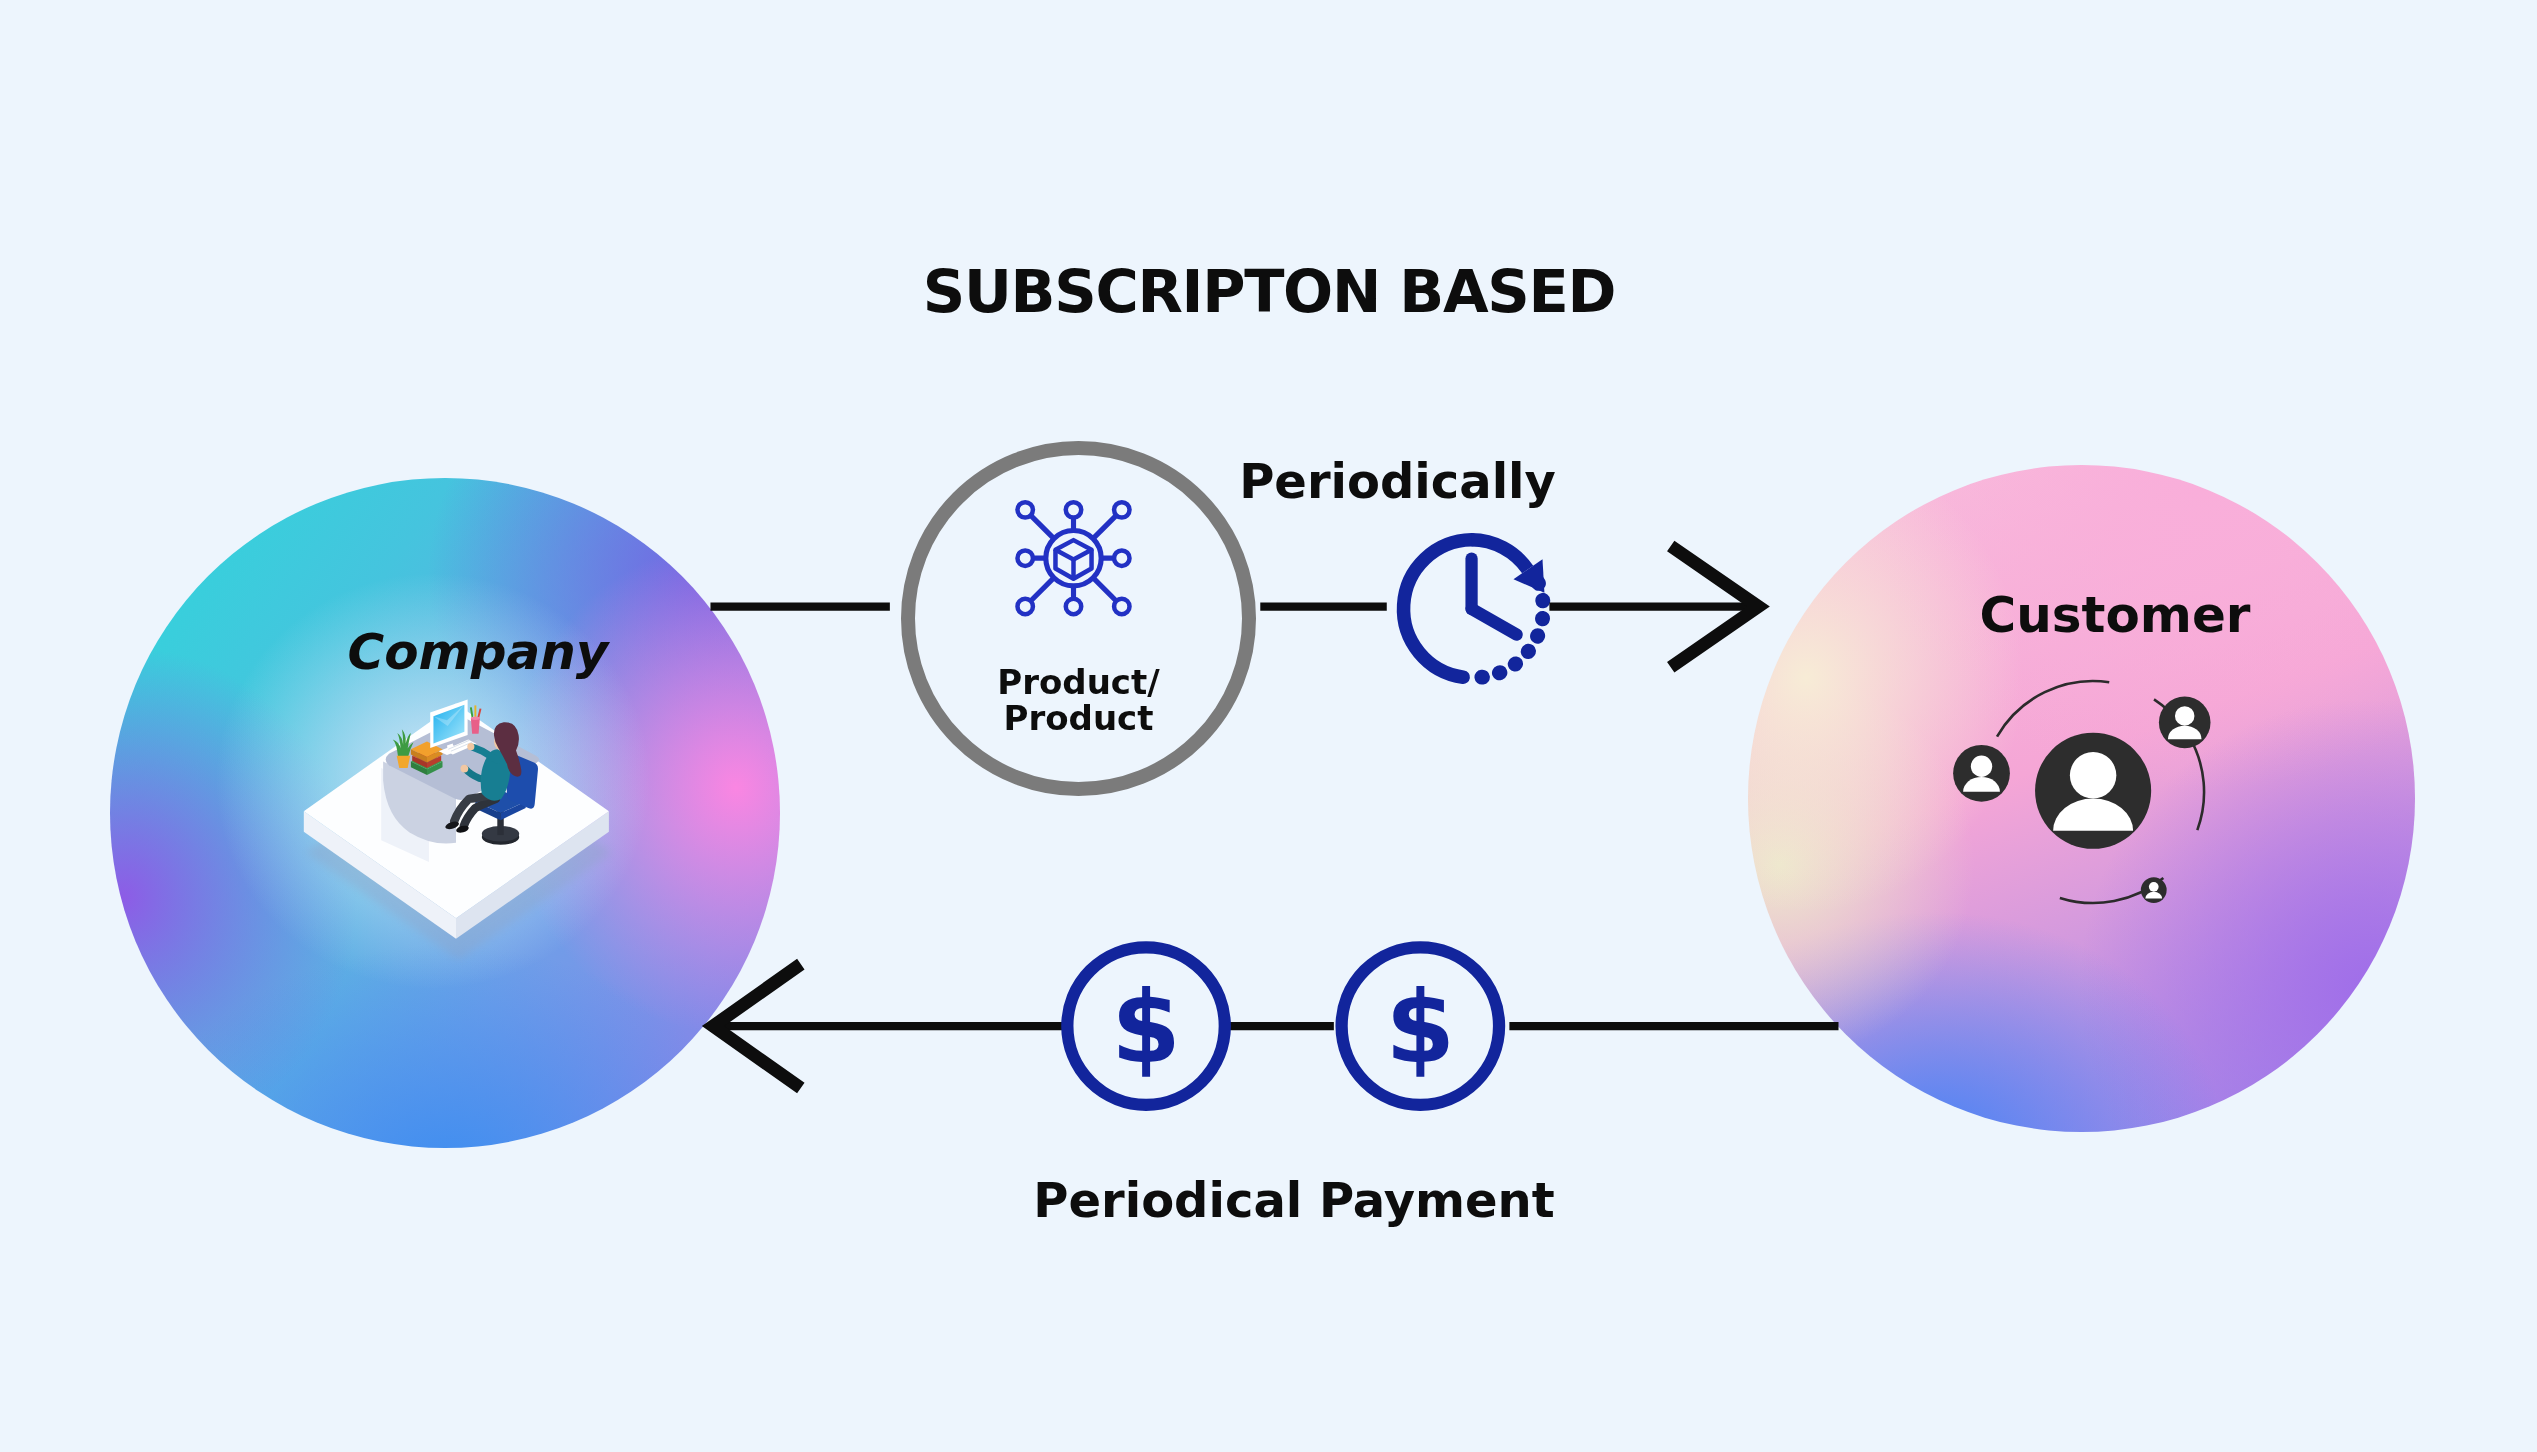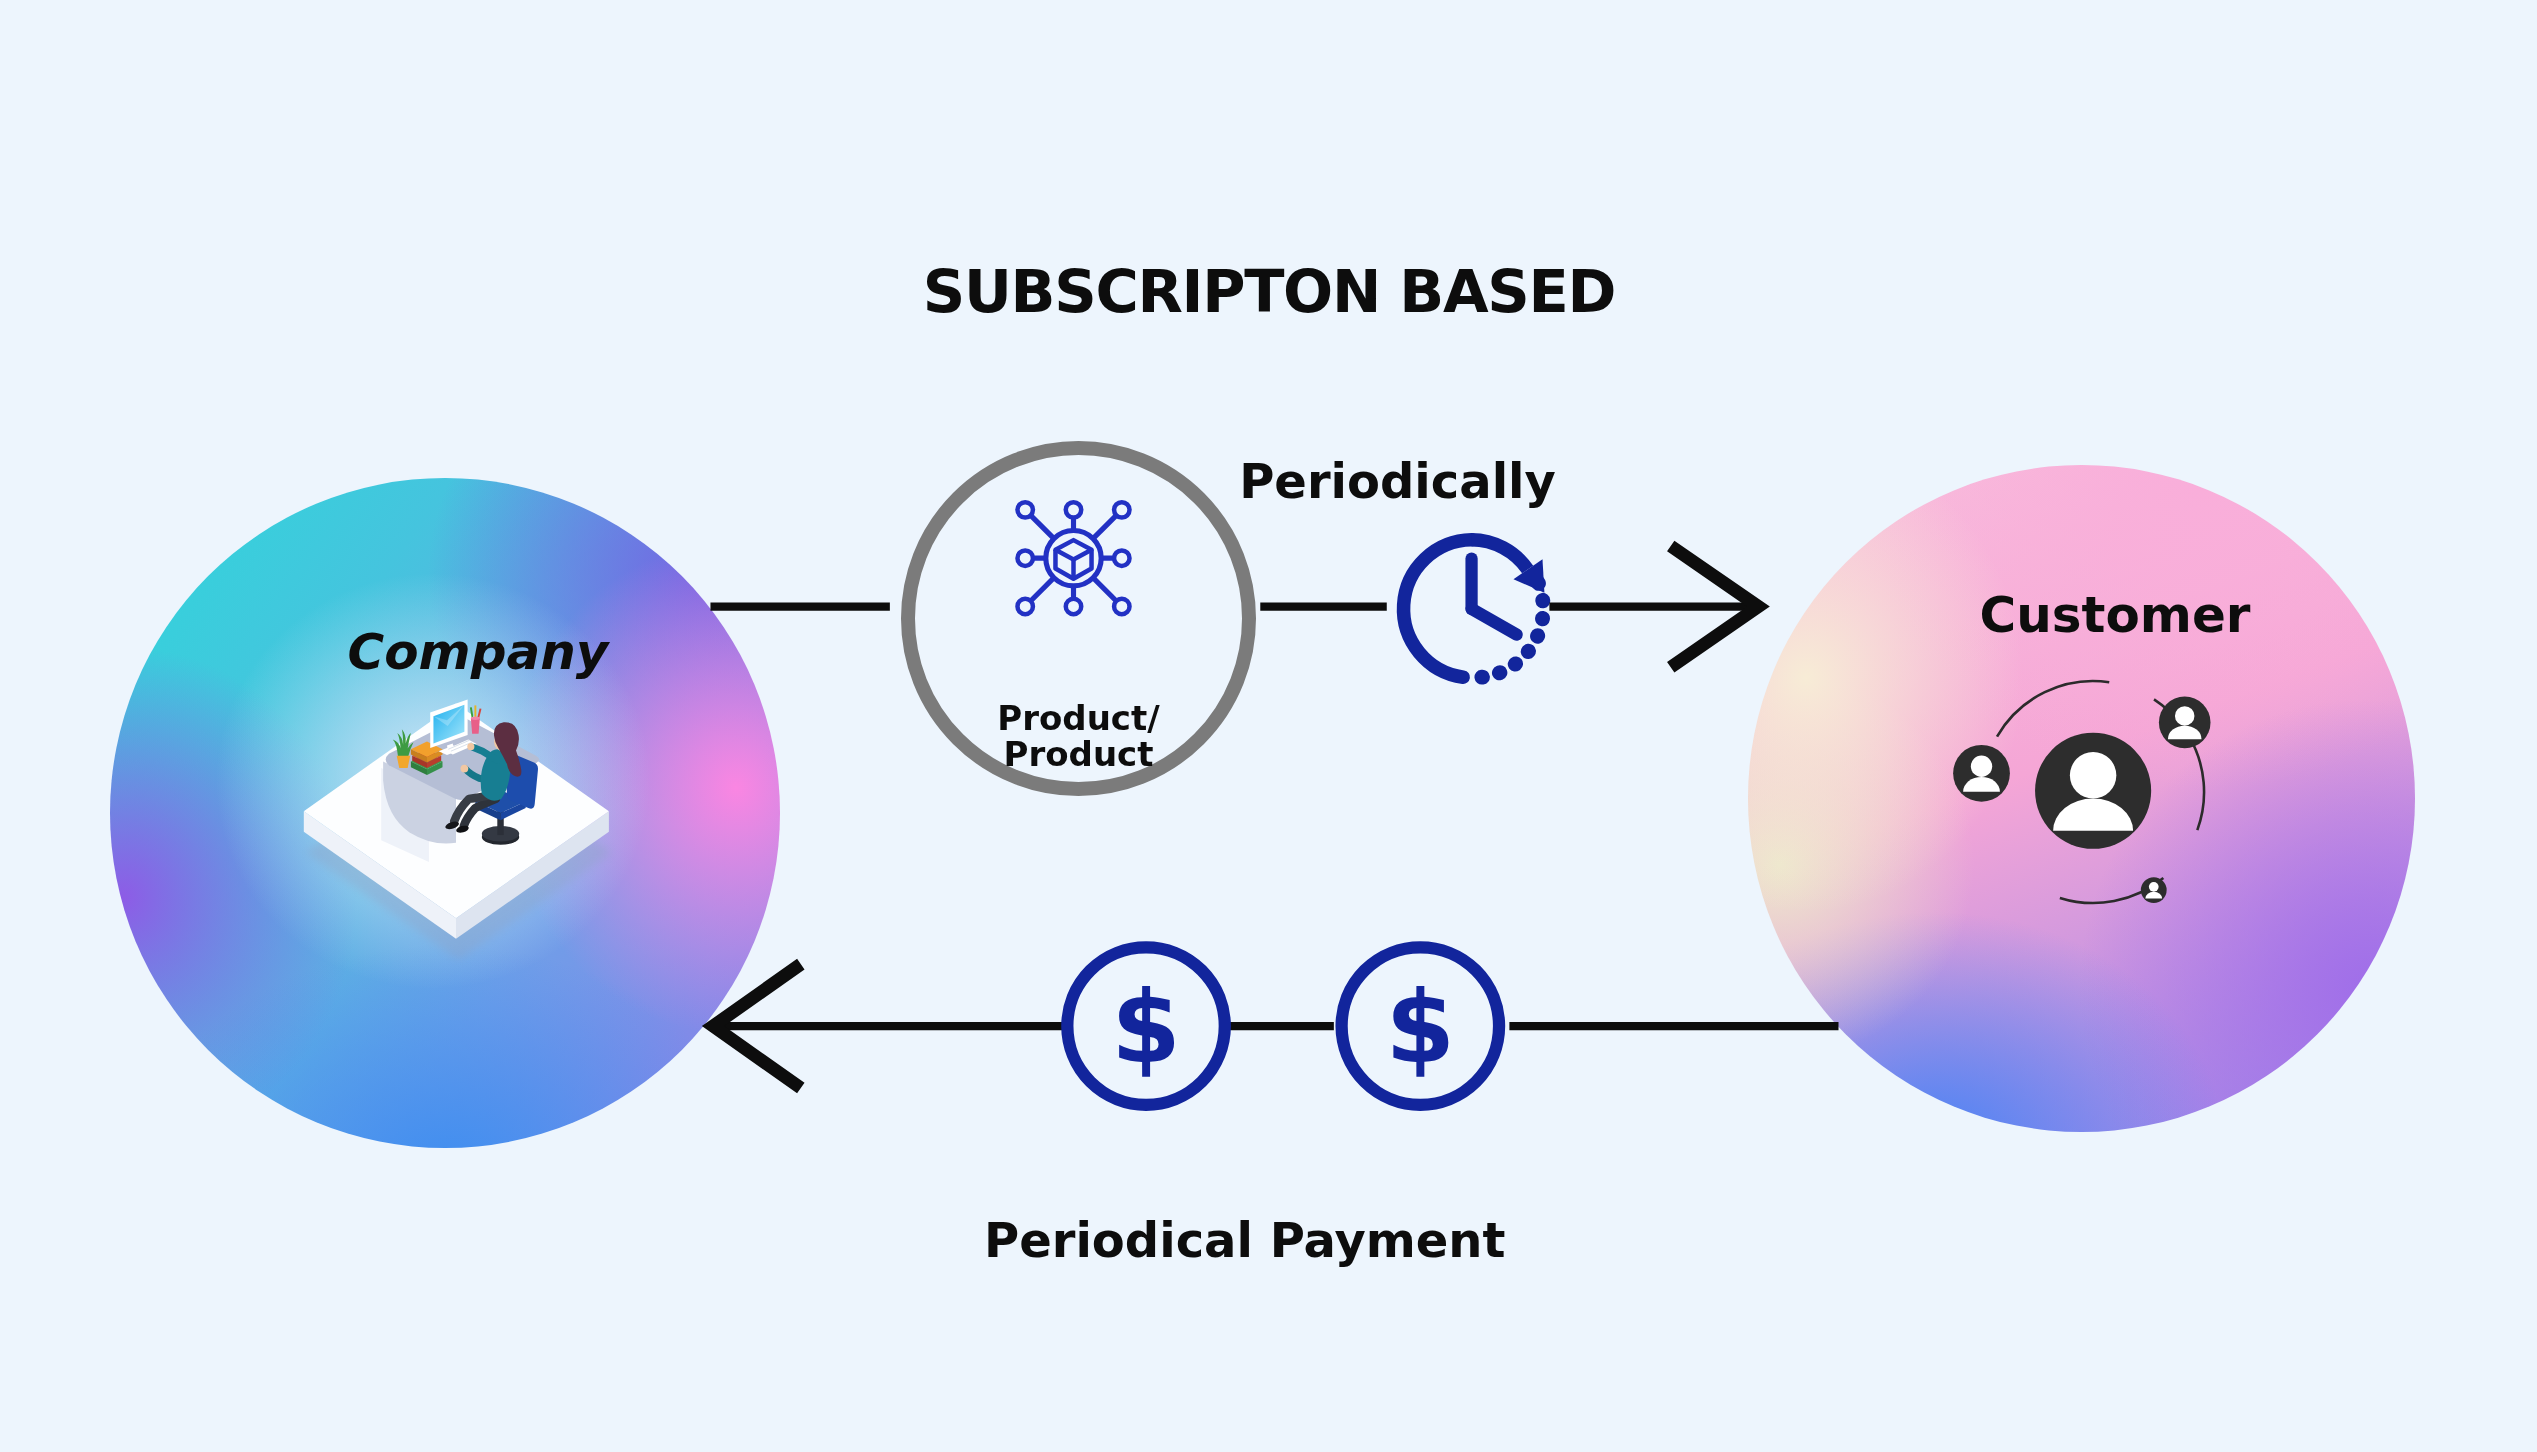--- a/index.html
+++ b/index.html
@@ -52,31 +52,31 @@
   .customer-label{left:367px;top:121px;}
 
   
   .product-ring{
     left:901px;top:441px;width:327px;height:327px;
     border:14px solid #7b7b7b;border-radius:50%;
     background:#edf5fd;
   }
   .product-text{
     left:0;top:209px;width:327px;text-align:center;
-    font-size:34px;font-weight:800;line-height:36px;color:#0d0d0d;margin-top:36px;
+    font-size:34px;font-weight:800;line-height:36px;color:#0d0d0d;
   }
 
   
   .periodically-label{
     left:1204px;top:453px;width:387px;text-align:center;
     font-size:48px;font-weight:800;color:#0d0d0d;
   }
   .payment-label{
-    left:984px;top:1172px;width:620px;text-align:left;
-    font-size:48px;font-weight:800;color:#0d0d0d;margin-top:40px;
+    left:984px;top:1172px;width:620px;text-align:center;
+    font-size:48px;font-weight:800;color:#0d0d0d;
   }
 
   svg{display:block;}
 </style>
 </head>
 <body>
 
 <div class="abs title">SUBSCRIPTON BASED</div>
 
 <div class="abs bubble company-circle">

